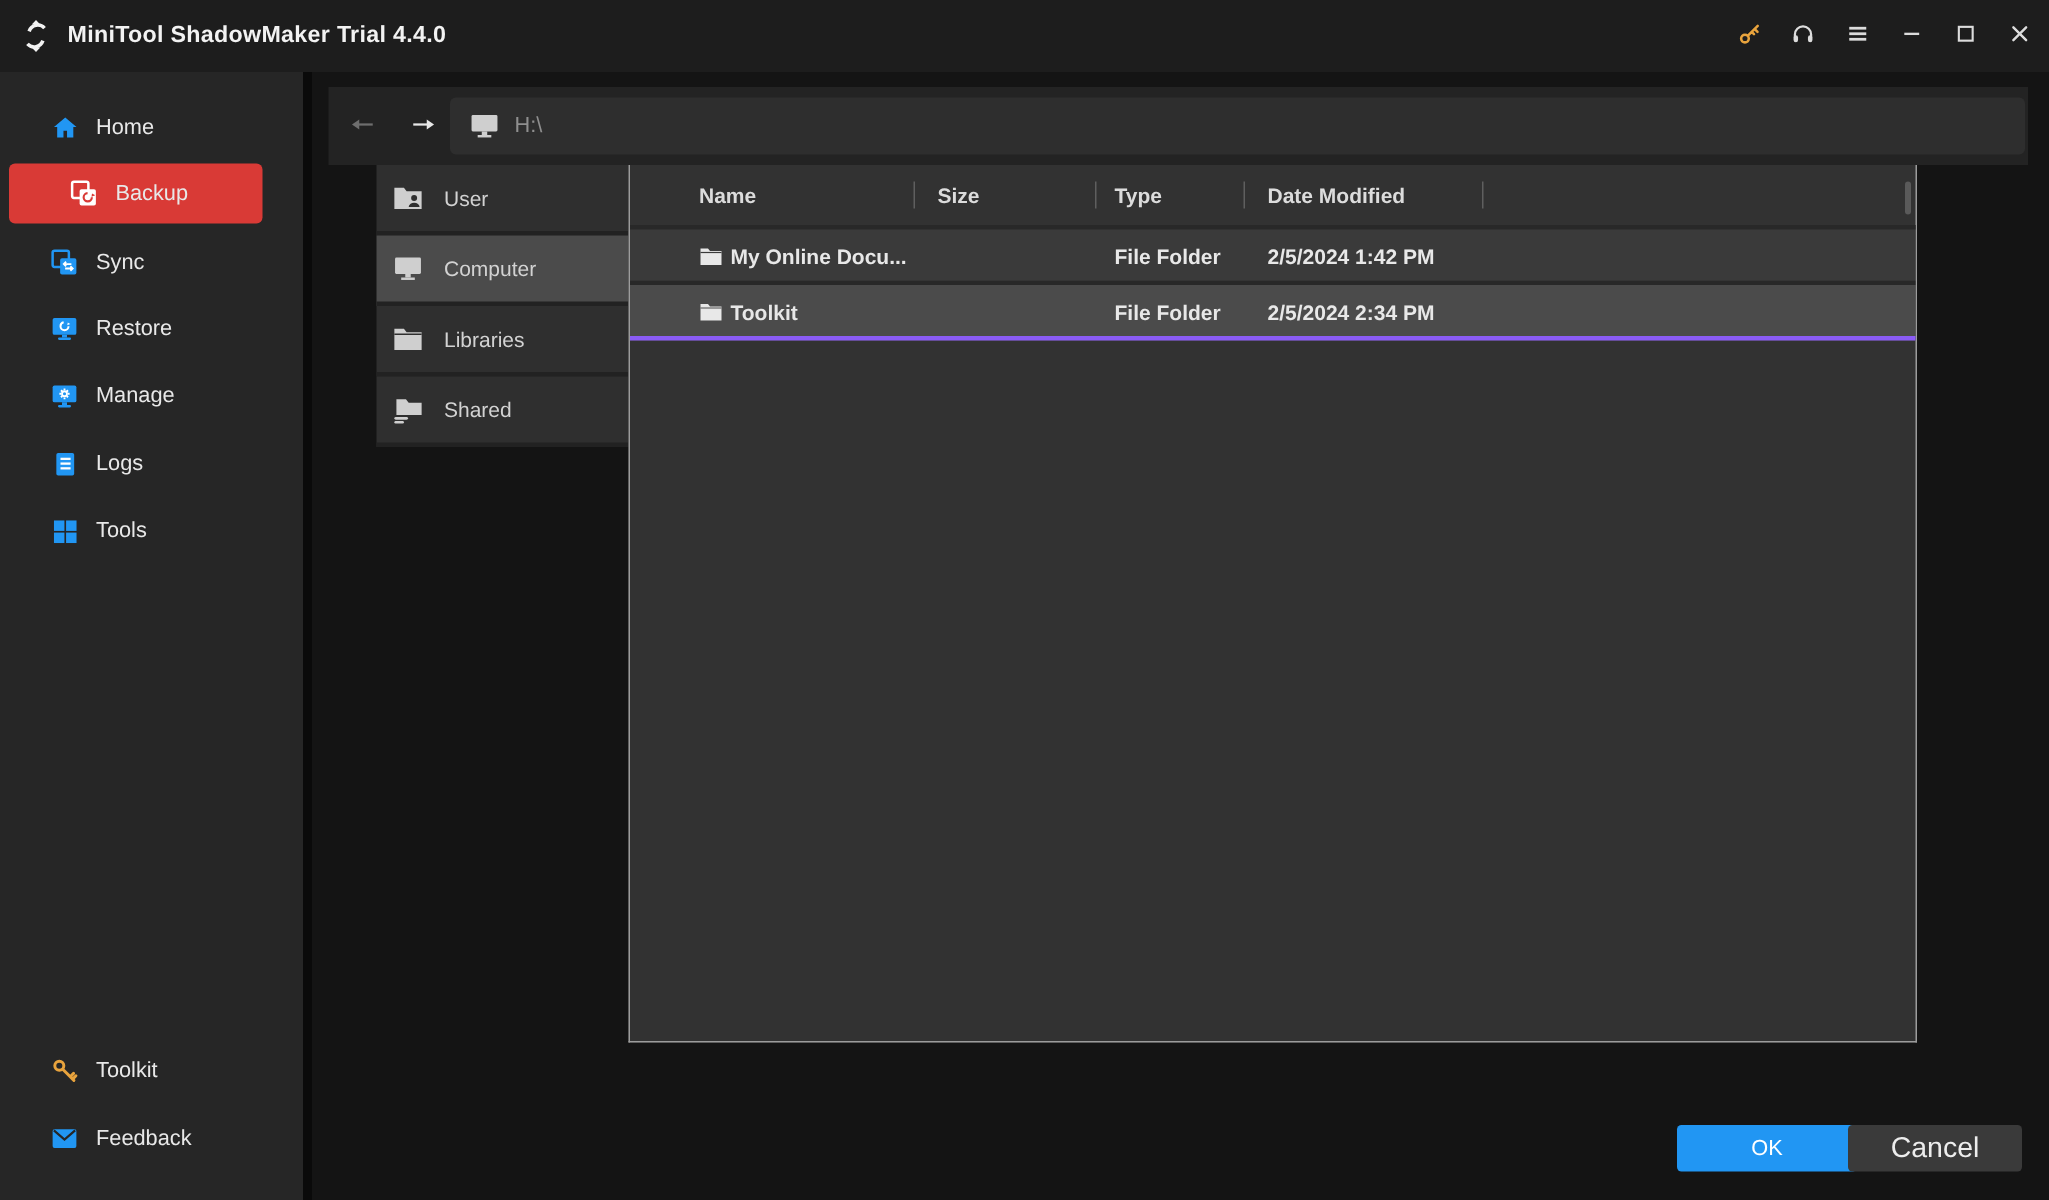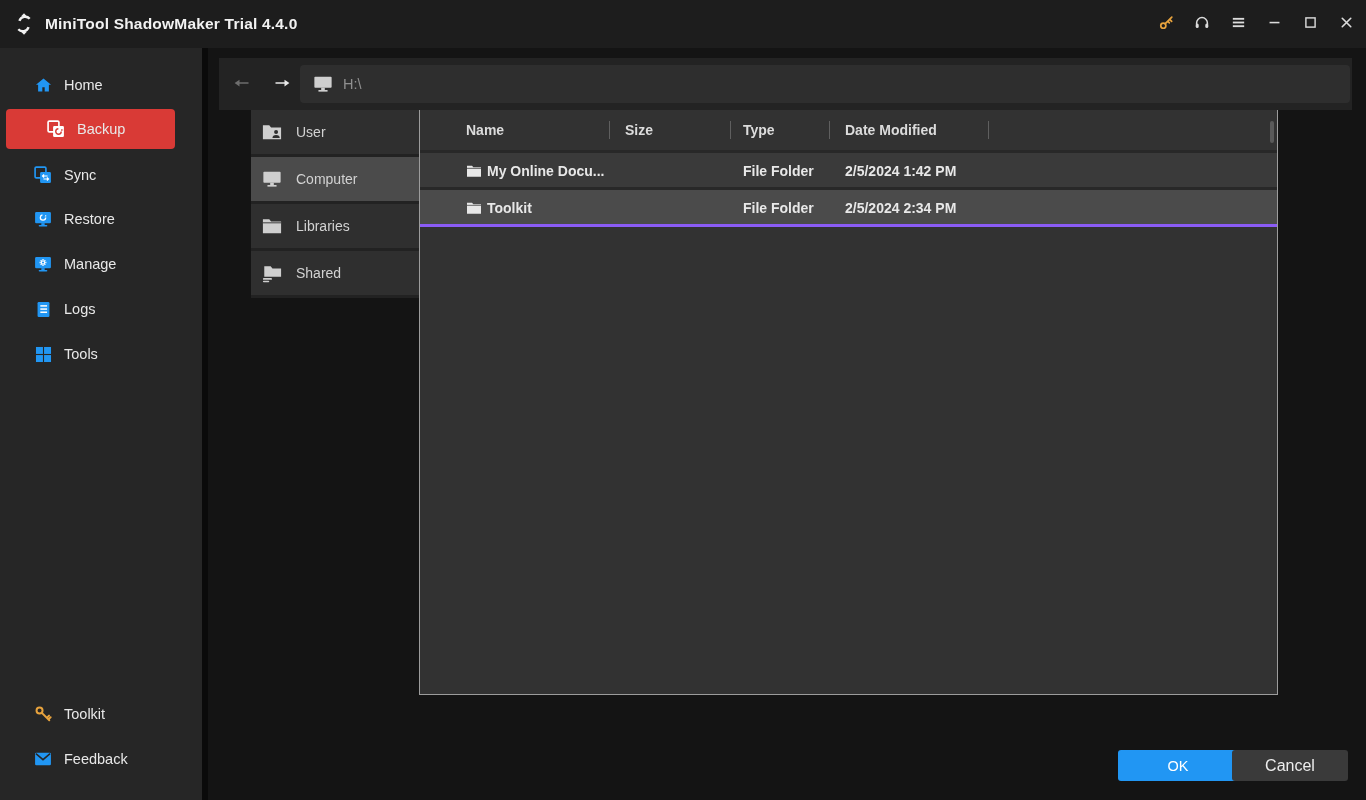--- a/index.html
+++ b/index.html
@@ -46,21 +46,21 @@
   .hd-0{left:189px}.hd-1{left:310px}.hd-2{left:409px}.hd-3{left:568px}
   .flrow { position:relative; height:37px; border-top:3px solid #282828; background:#3a3a3a; color:#e8e8e8; font-size:14px; cursor:pointer; }
   .flrow.selected { background:#4b4b4b; border-bottom:3px solid #8b5cf6; height:40px; }
   .flrow span { position:absolute; line-height:37px; }
   .flrow .r-icon { left:46px; top:11px; line-height:normal; display:flex; }
   .r-name{left:67px}.r-size{left:205px}.r-type{left:323px}.r-date{left:425px}
   .fl-scroll { position:absolute; right:2px; top:5px; width:6px; height:570px; }
   .fl-thumb { position:absolute; right:1px; top:6px; width:4px; height:22px; background:#5a5a5a; border-radius:2px; }
   
   .btn-ok { position:absolute; left:1106px; top:750px; width:120px; height:31px; background:#2196f3; color:#fff; border:none; border-radius:3px; font-size:14.5px; font-family:inherit; cursor:pointer;margin-left:12px; }
-  .btn-cancel { position:absolute; left:1232px; top:750px; width:116px; height:31px; background:#3a3a3a; color:#ededed; border:none; border-radius:3px; font-size:16px; font-family:inherit; cursor:pointer; }
+  .btn-cancel { position:absolute; left:1232px; top:750px; width:116px; height:31px; background:#3a3a3a; color:#ededed; border:none; border-radius:3px; font-size:19px; font-family:inherit; cursor:pointer; }
 </style>
 </head>
 <body>
 
 <div>
 
   <header class="titlebar">
     <span class="logo">
       <svg width="22" height="22" viewBox="0 0 24 24">
         <path d="M7 8.6 A6.6 6.6 0 0 1 18.2 6.3" fill="none" stroke="#f2f2f2" stroke-width="2.6"></path>

